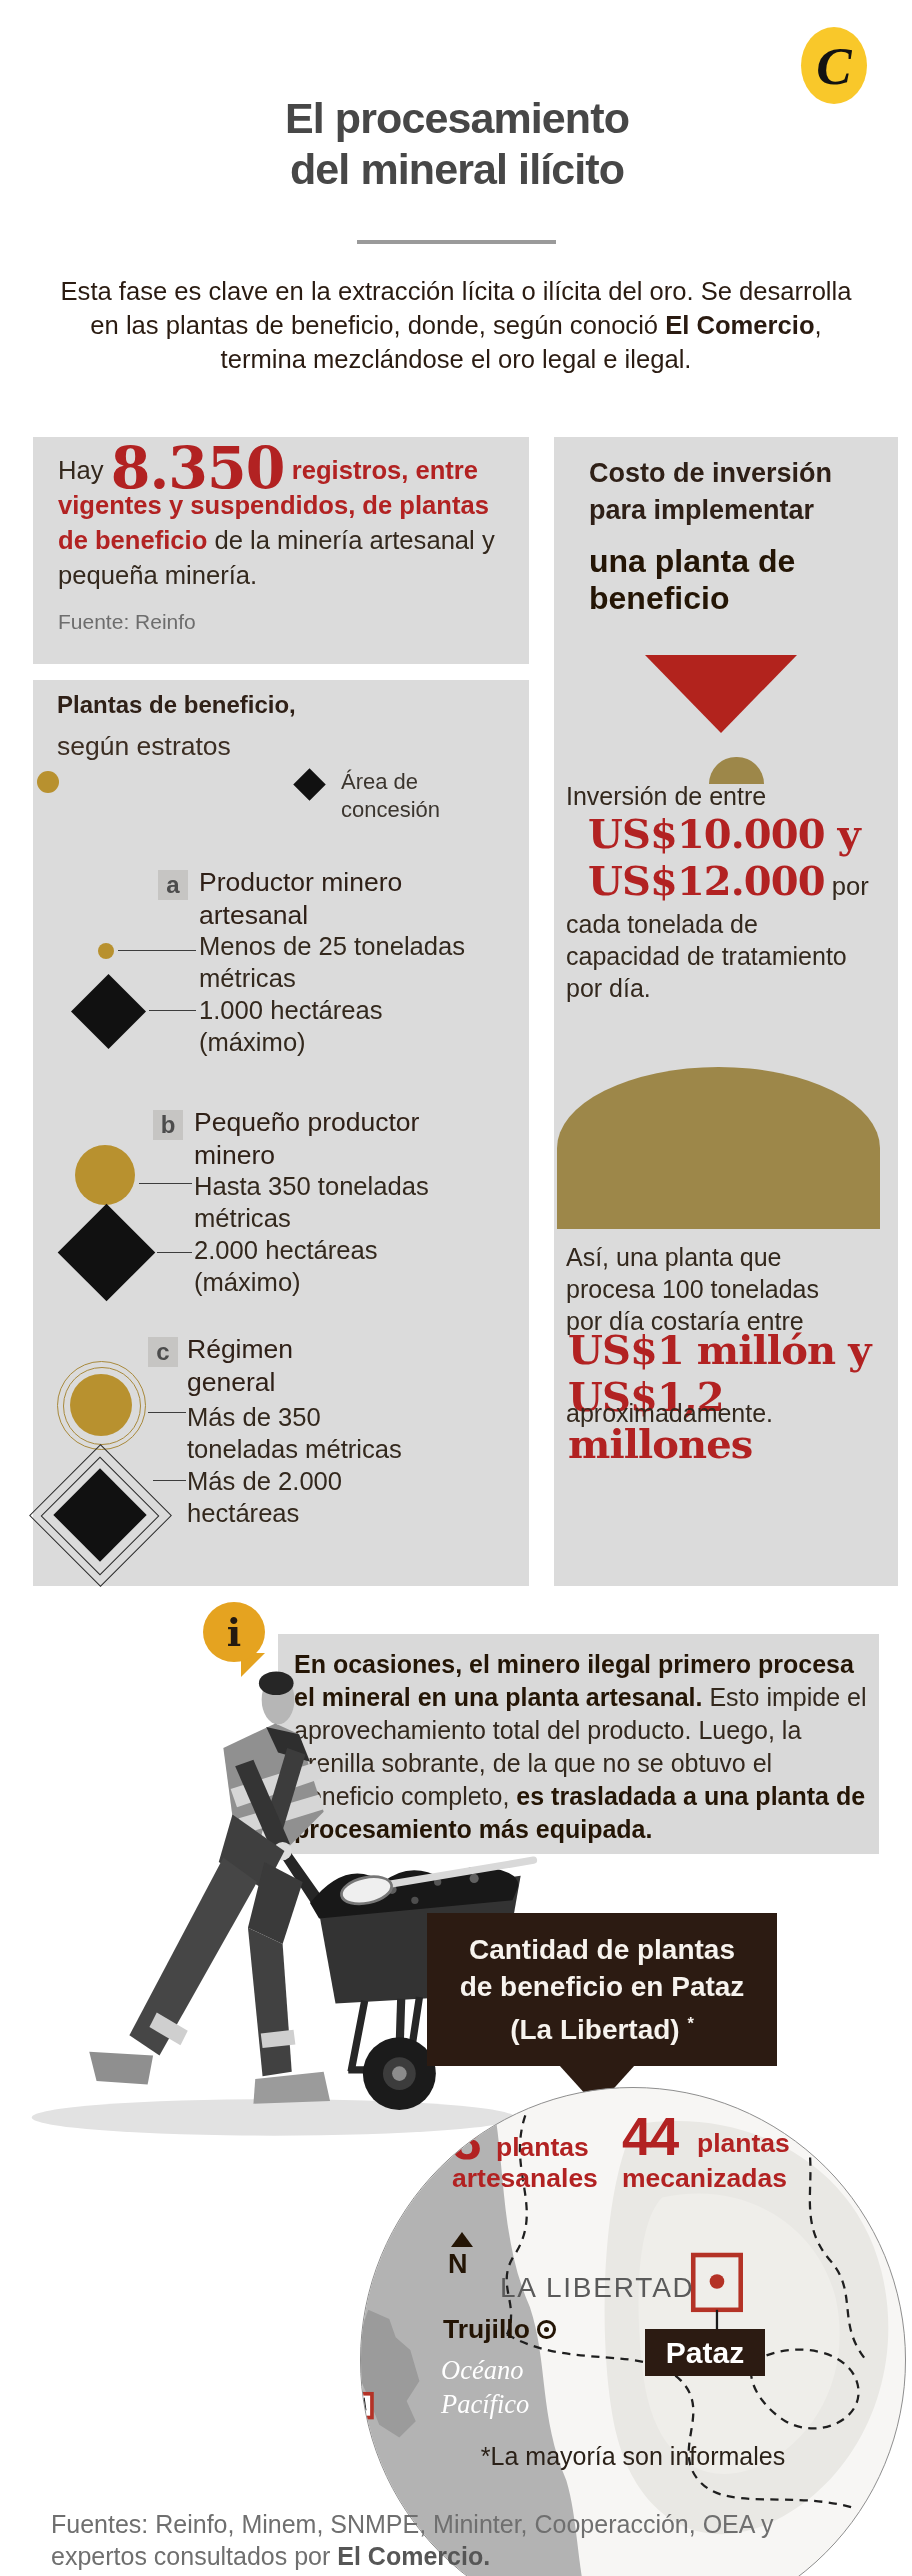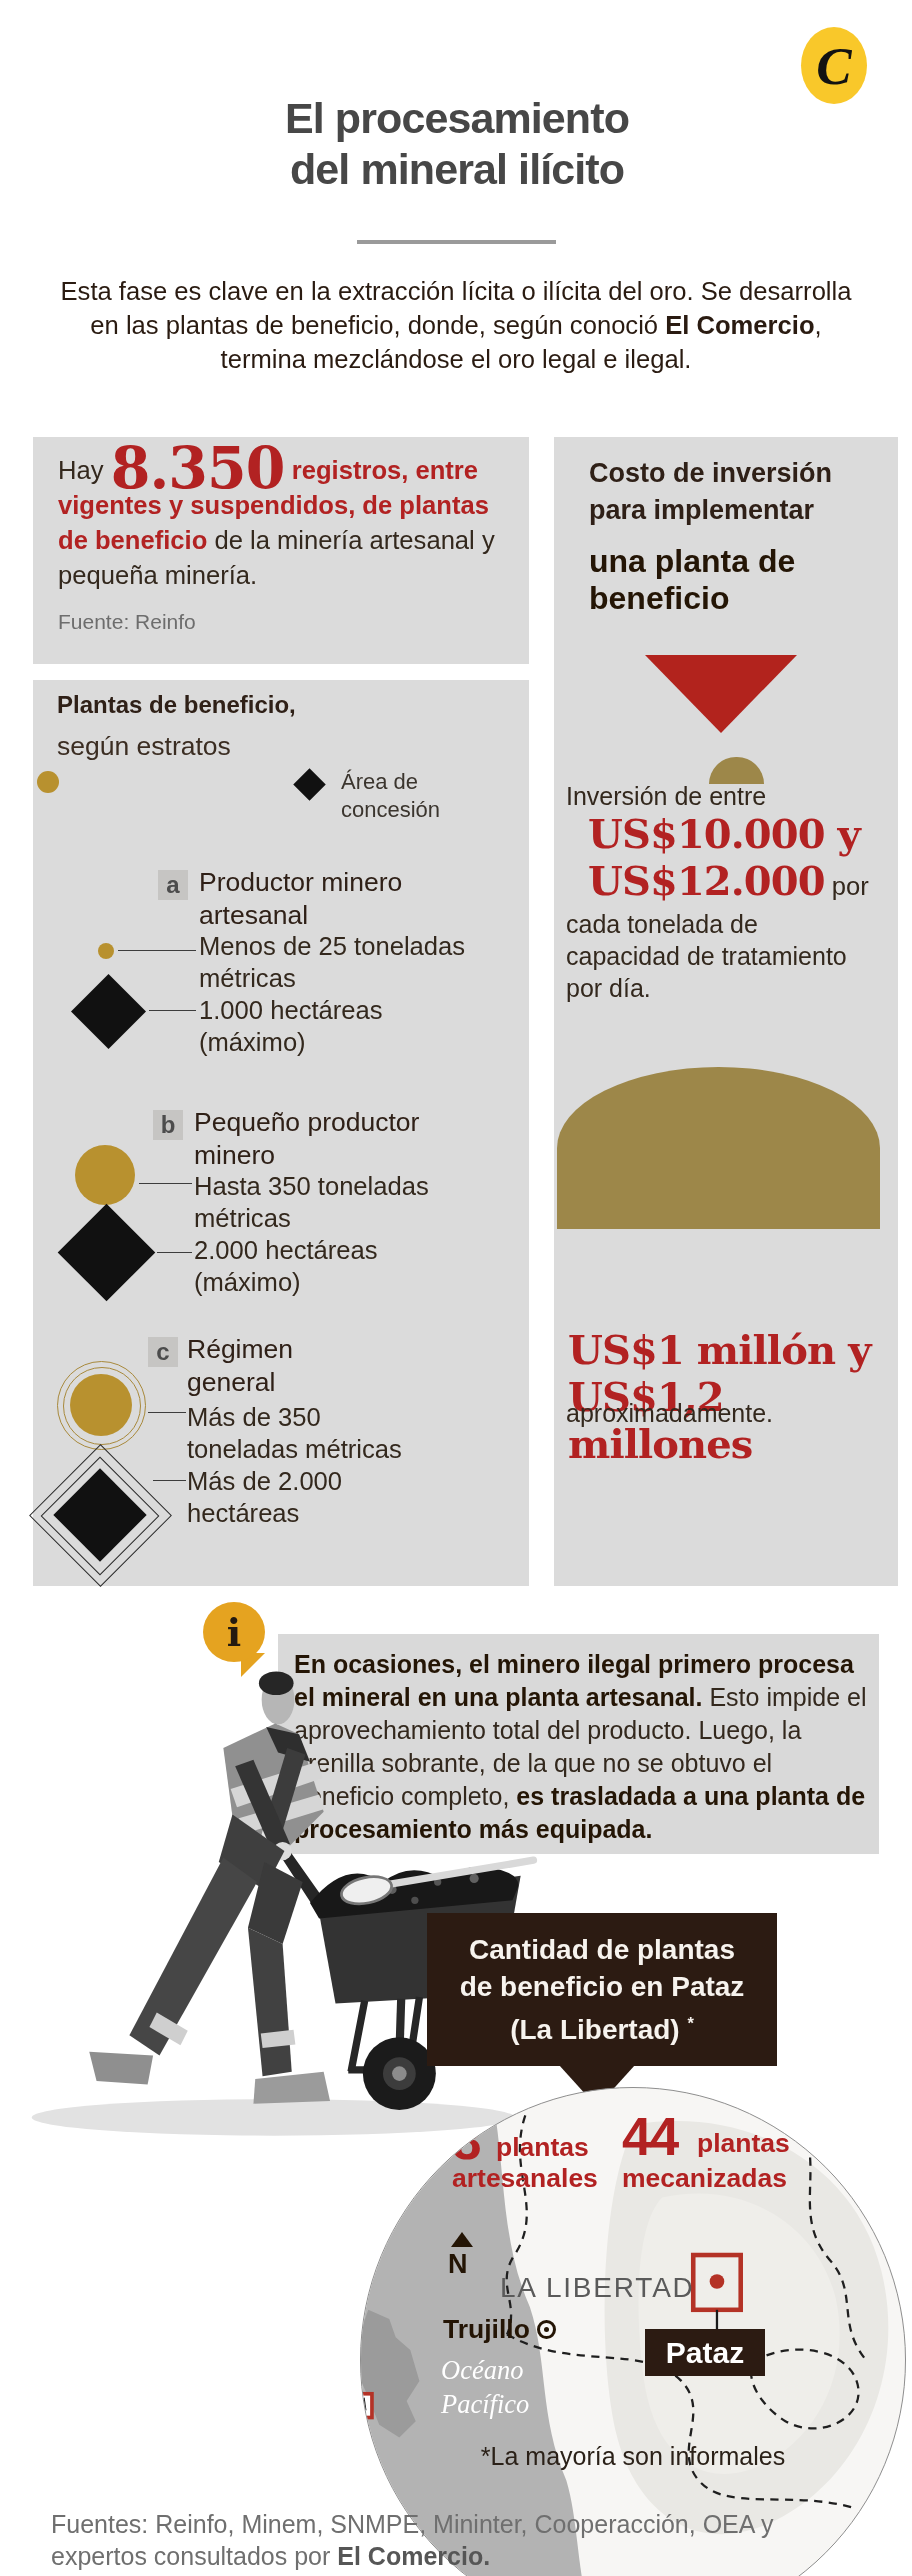--- a/index.html
+++ b/index.html
@@ -175,20 +175,21 @@
 para implementar</div>
   <div class="abs cost-t2 pre">una planta de
 beneficio</div>
   <div class="abs tri-red"></div>
   <div class="abs dome-s"></div>
   <div class="abs cost-p" style="left:566px;top:780px">Inversión de entre</div>
   <div class="abs cost-red" style="left:588px;top:810px"><span class="pre">US$10.000 y
 US$12.000</span><span class="after"> por</span></div>
   <div class="abs cost-p" style="left:566px;top:908px;width:310px">cada tonelada de capacidad de tratamiento por día.</div>
   <div class="abs dome-b"></div>
+  <div class="abs cost-p" style="left:566px;top:1241px;width:288px">Así, una planta que procesa 100 toneladas por día costaría entre</div>
   <div class="abs cost-red pre" style="left:568px;top:1326px">US$1 millón y
 US$1,2 millones</div>
   <div class="abs cost-p" style="left:566px;top:1397px">aproximadamente.</div>
 
   <div class="abs bubble-tail"></div>
   <div class="abs bubble">
     <span class="bubble-i">i</span>
   </div>
   <div class="abs info-box"></div>
   <p class="abs info-text" style="margin:0"><b>En ocasiones, el minero ilegal primero procesa el mineral en una planta artesanal.</b><span> Esto impide el aprovechamiento total del producto. Luego, la arenilla sobrante, de la que no se obtuvo el beneficio completo, </span><b class="red-b">es trasladada a una planta de procesamiento más equipada.</b></p>

